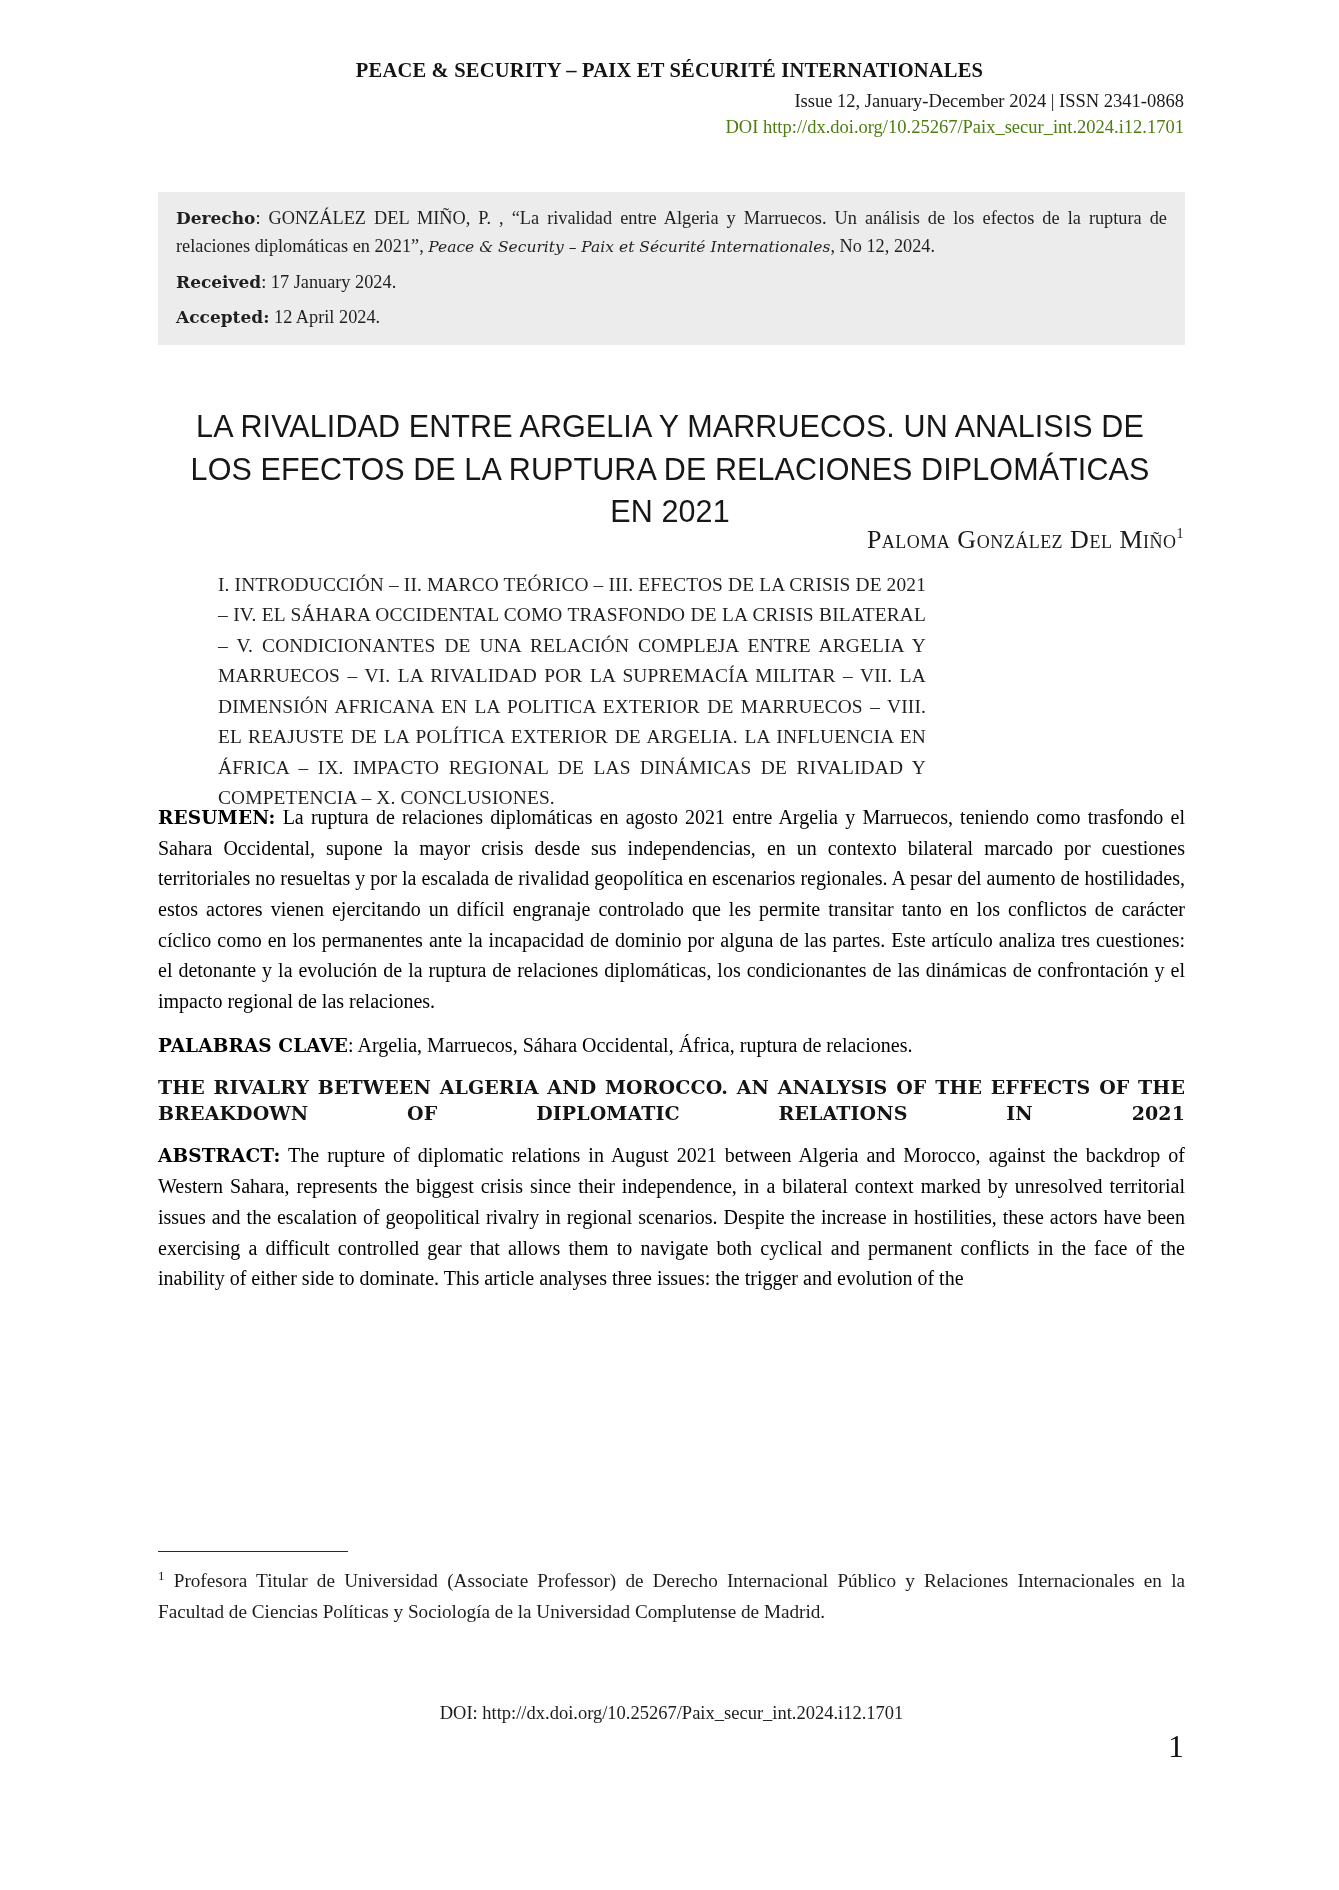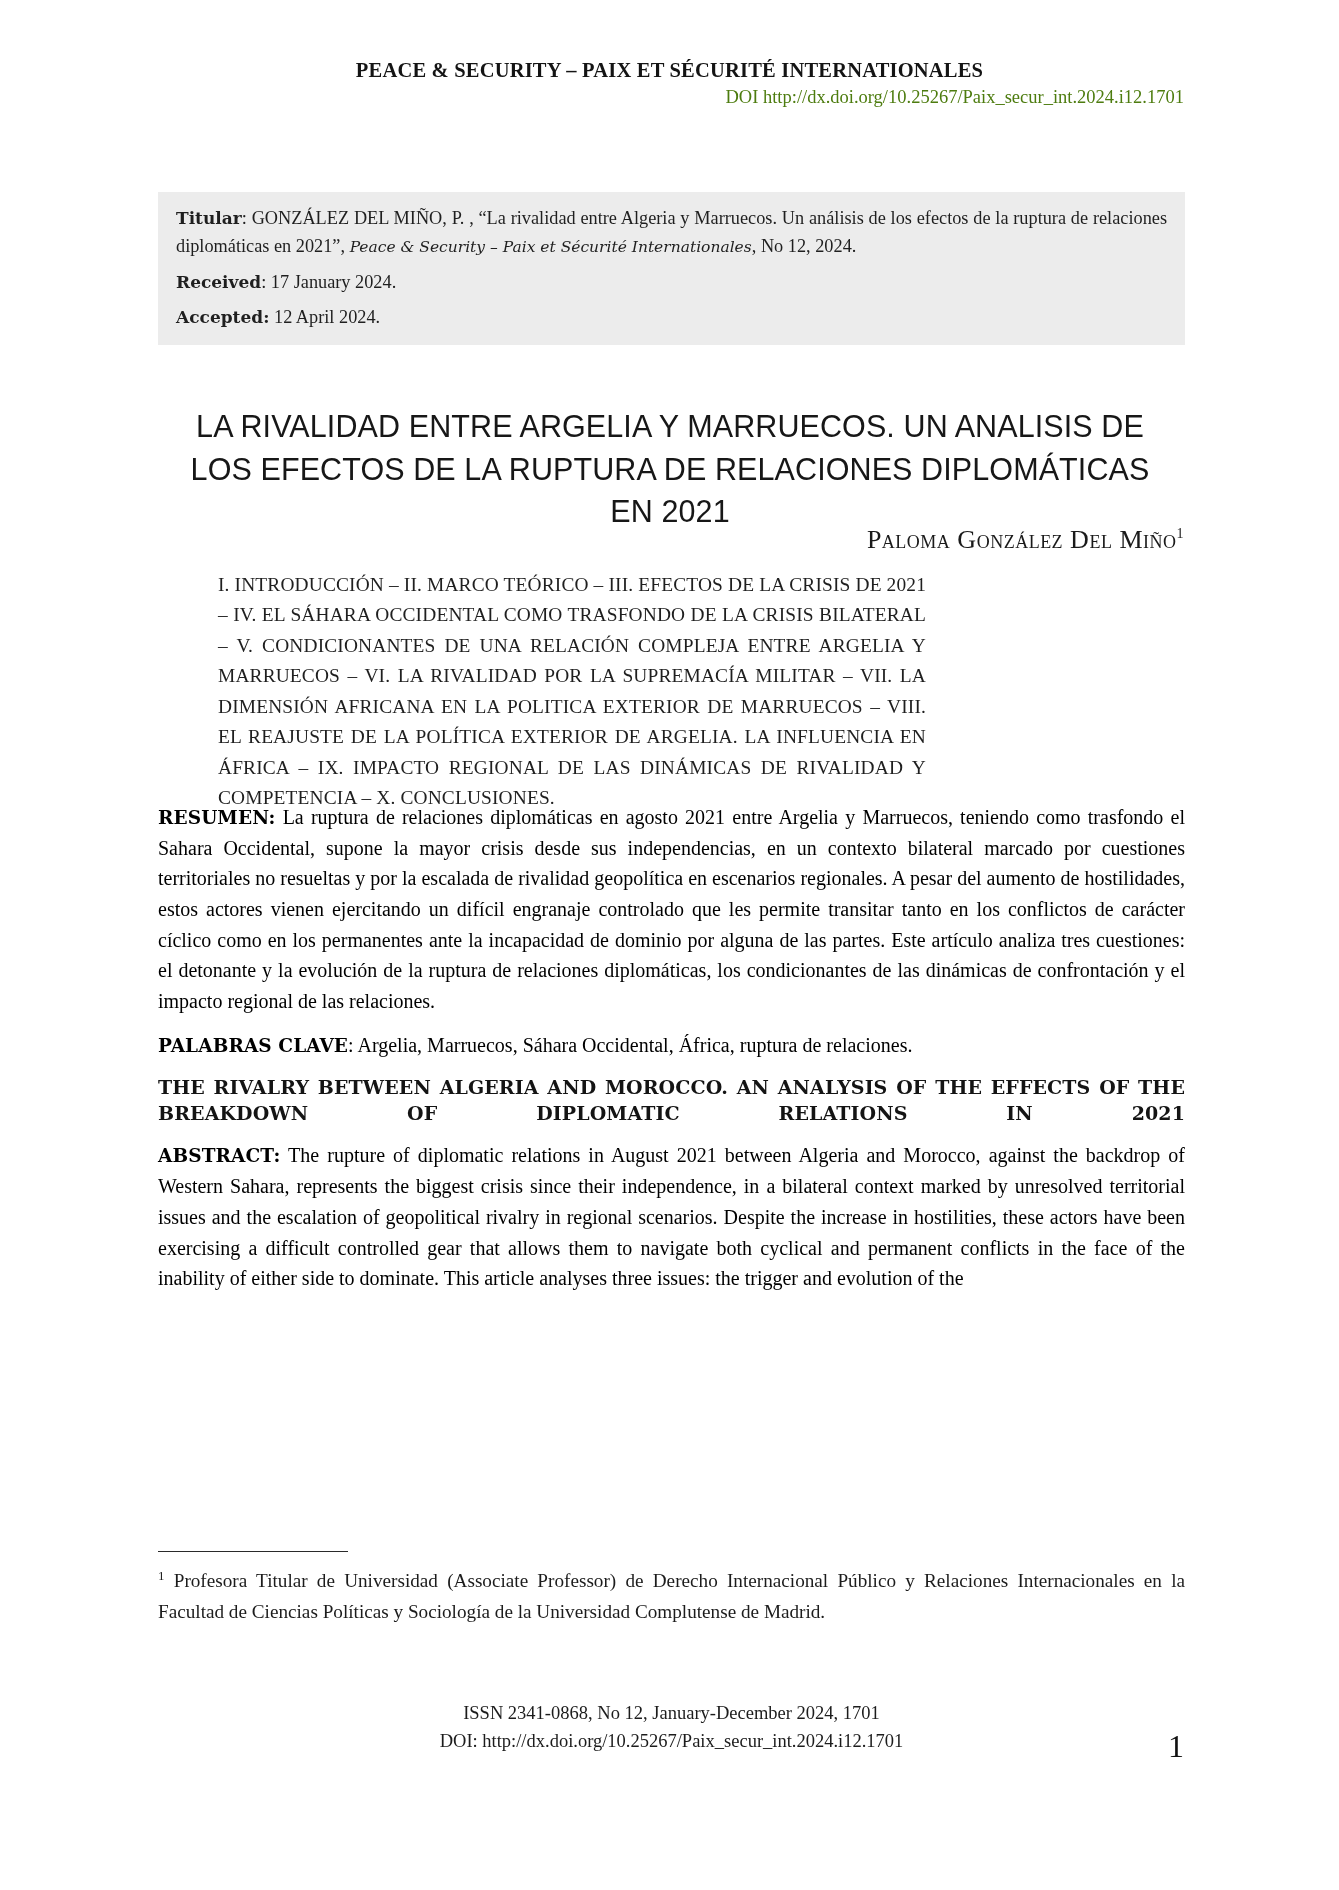--- a/index.html
+++ b/index.html
@@ -239,25 +239,26 @@
     color: #111;
   }
 </style>
 </head>
 <body>
 
 <div class="page">
 
   <div class="masthead">
     <div class="masthead-title">PEACE &amp; SECURITY – PAIX ET SÉCURITÉ INTERNATIONALES</div>
+    <div class="masthead-issue">Issue 12, January-December 2024 | ISSN 2341-0868</div>
     <div class="masthead-doi">DOI http://dx.doi.org/10.25267/Paix_secur_int.2024.i12.1701</div>
   </div>
 
   <div class="citation-box">
-    <div class="citation-line"><b>Titular</b><span>: GONZÁLEZ DEL MIÑO, P. , “La rivalidad entre Algeria y Marruecos. Un análisis de los efectos de la ruptura de relaciones diplomáticas en 2021”, </span><span class="citation-ital">Peace &amp; Security – Paix et Sécurité Internationales</span><span>, No 12, 2024.</span></div>
+    <div class="citation-line"><b>Derecho</b><span>: GONZÁLEZ DEL MIÑO, P. , “La rivalidad entre Algeria y Marruecos. Un análisis de los efectos de la ruptura de relaciones diplomáticas en 2021”, </span><span class="citation-ital">Peace &amp; Security – Paix et Sécurité Internationales</span><span>, No 12, 2024.</span></div>
     <div class="meta-line"><b>Received</b><span>: 17 January 2024.</span></div>
     <div class="meta-line"><b>Accepted:</b><span> 12 April 2024.</span></div>
   </div>
 
   <h1 class="article-title">LA RIVALIDAD ENTRE ARGELIA Y MARRUECOS. UN ANALISIS DE LOS EFECTOS DE LA RUPTURA DE RELACIONES DIPLOMÁTICAS EN 2021</h1>
 
   <div class="author"><span>Paloma González Del Miño</span><sup>1</sup></div>
 
   <div class="toc">I. INTRODUCCIÓN – II. MARCO TEÓRICO – III. EFECTOS DE LA CRISIS DE 2021 – IV. EL SÁHARA OCCIDENTAL COMO TRASFONDO DE LA CRISIS BILATERAL – V. CONDICIONANTES DE UNA RELACIÓN COMPLEJA ENTRE ARGELIA Y MARRUECOS – VI. LA RIVALIDAD POR LA SUPREMACÍA MILITAR – VII. LA DIMENSIÓN AFRICANA EN LA POLITICA EXTERIOR DE MARRUECOS – VIII. EL REAJUSTE DE LA POLÍTICA EXTERIOR DE ARGELIA. LA INFLUENCIA EN ÁFRICA – IX. IMPACTO REGIONAL DE LAS DINÁMICAS DE RIVALIDAD Y COMPETENCIA – X. CONCLUSIONES.</div>
 
@@ -268,18 +269,17 @@
 
     <p class="heading-en">THE RIVALRY BETWEEN ALGERIA AND MOROCCO. AN ANALYSIS OF THE EFFECTS OF THE BREAKDOWN OF DIPLOMATIC RELATIONS IN 2021</p>
 
     <p class="para"><b>ABSTRACT:</b><span> The rupture of diplomatic relations in August 2021 between Algeria and Morocco, against the backdrop of Western Sahara, represents the biggest crisis since their independence, in a bilateral context marked by unresolved territorial issues and the escalation of geopolitical rivalry in regional scenarios. Despite the increase in hostilities, these actors have been exercising a difficult controlled gear that allows them to navigate both cyclical and permanent conflicts in the face of the inability of either side to dominate. This article analyses three issues: the trigger and evolution of the</span></p>
   </div>
 
   <div class="footnote-rule"></div>
   <div class="footnote"><sup>1</sup><span> Profesora Titular de Universidad  (Associate Professor) de Derecho Internacional Público y Relaciones Internacionales en la Facultad de Ciencias Políticas y Sociología de la Universidad Complutense de Madrid.</span></div>
 
   <div class="footer">
-    <div class="footer-issn">ISSN 2341-0868, No 12, January-December 2024, 1701</div>
     <div class="footer-doi">DOI: http://dx.doi.org/10.25267/Paix_secur_int.2024.i12.1701</div>
   </div>
   <div class="page-number">1</div>
 
 </div>
 
 </body></html>

